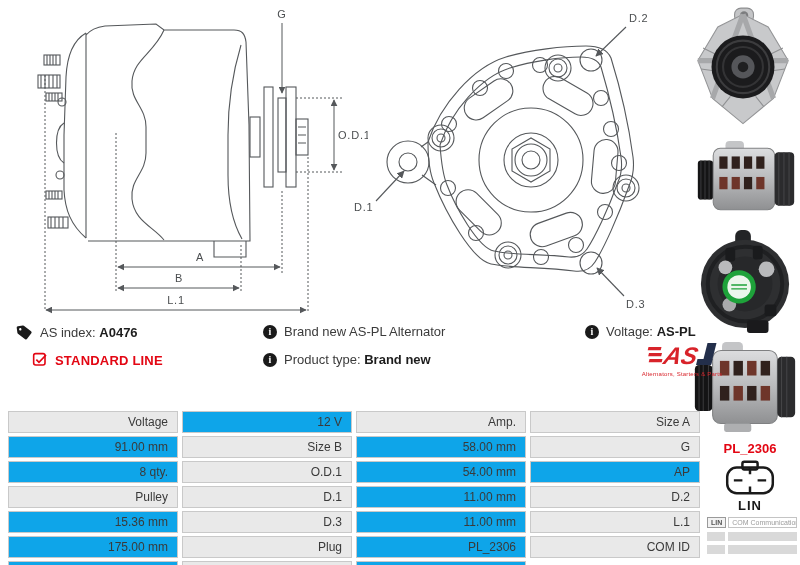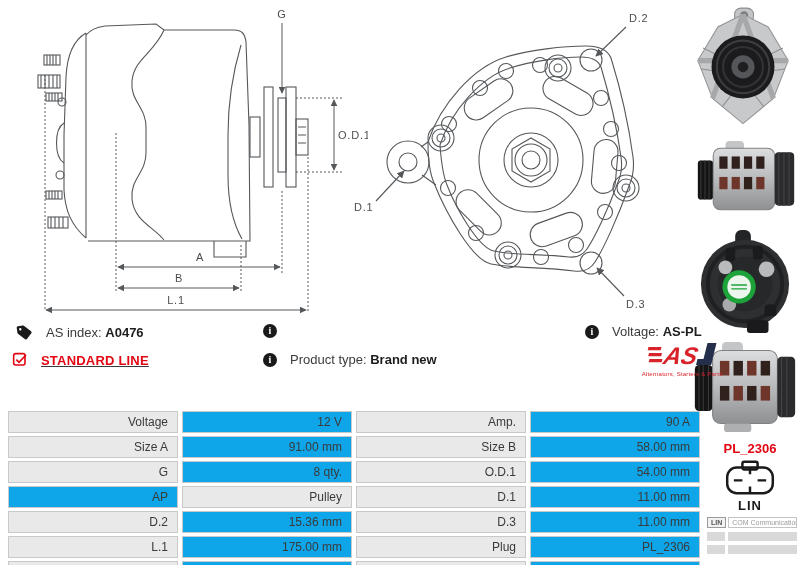--- a/index.html
+++ b/index.html
@@ -1,21 +1,21 @@
 <!DOCTYPE html>
 <html><head>
 <meta charset="utf-8">
 <style>
   html,body{margin:0;padding:0;background:#fff;}
   body{font-family:"Liberation Sans",sans-serif;}
   #page{position:relative;width:800px;height:565px;background:#fff;overflow:hidden;}
   .abs{position:absolute;}
 
   
-  .info-line{display:flex;align-items:center;gap:13px;font-size:13px;color:#3b3b3b;white-space:nowrap;}
+  .info-line{display:flex;align-items:center;gap:7px;font-size:13px;color:#3b3b3b;white-space:nowrap;}
   .info-line b{color:#1d1d1d;}
   .info-icon{display:inline-flex;align-items:center;justify-content:center;width:14px;height:14px;
     border-radius:50%;background:#1a1a1a;color:#fff;font-family:"Liberation Serif",serif;
     font-weight:bold;font-size:10px;line-height:14px;flex:0 0 auto;}
   .red-bold{color:#e30613;font-weight:bold;letter-spacing:.2px;}
 
   
   .spec-grid{display:grid;grid-template-columns:170px 170px 170px 170px;column-gap:4px;row-gap:3px;margin-top:26px;}
   .cell{height:20px;line-height:20px;border:1px solid #c9c9c9;font-size:12px;color:#3a3a3a;
     text-align:right;padding-right:9px;overflow:hidden;}
@@ -265,30 +265,31 @@
   <div class="abs info-line" style="left:16px;top:324px;">
     <svg width="17" height="17" viewBox="0 0 24 24">
       <g transform="rotate(-8 12 12)">
           <path d="M21.4,11.6 l-9,-9 A2,2 0 0 0 11,2 H4 A2,2 0 0 0 2,4 v7 a2,2 0 0 0 .6,1.4 l9,9 a2,2 0 0 0 2.8,0 l7,-7 a2,2 0 0 0 0,-2.8 z" fill="#1a1a1a"></path>
           <circle cx="6.7" cy="6.7" r="1.7" fill="#fff"></circle>
         </g>
     </svg>
     <span><span>AS index:</span>&nbsp;<b>A0476</b></span>
   </div>
 
-  <div class="abs info-line" style="left:12px;top:352px;text-decoration:underline;">
+  <div class="abs info-line" style="left:32px;top:352px;">
     <svg width="16" height="16" viewBox="0 0 24 24">
       <rect x="2.5" y="2.5" width="17" height="17" rx="3" fill="none" stroke="#e30613" stroke-width="2.4"></rect>
       <path d="M6.5,11.5 L10.5,15.5 L21,4.5" fill="none" stroke="#e30613" stroke-width="2.6"></path>
     </svg>
     <span class="red-bold">STANDARD LINE</span>
   </div>
 
   <div class="abs info-line" style="left:263px;top:324px;">
     <span class="info-icon">i</span>
+    <span>Brand new AS-PL Alternator</span>
   </div>
 
   <div class="abs info-line" style="left:263px;top:352px;">
     <span class="info-icon">i</span>
     <span><span>Product type:</span>&nbsp;<b>Brand new</b></span>
   </div>
 
   <div class="abs info-line" style="left:585px;top:324px;">
     <span class="info-icon">i</span>
     <span><span>Voltage:</span>&nbsp;<b>AS-PL</b></span>
@@ -305,21 +306,20 @@
         <rect x="66" y="18" width="15" height="6" fill="#232f4b"></rect>
       </g>
     </svg>
     <div class="tagline">Alternators, Starters &amp; Parts</div>
   </div>
 
   <div class="abs spec-grid" style="left:8px;top:385px;width:700px;">
     <div class="cell lbl">Voltage</div>
     <div class="cell val">12 V</div>
     <div class="cell lbl">Amp.</div>
-    <div class="cell val">90 A</div>
 
     <div class="cell lbl">Size A</div>
     <div class="cell val">91.00 mm</div>
     <div class="cell lbl">Size B</div>
     <div class="cell val">58.00 mm</div>
 
     <div class="cell lbl">G</div>
     <div class="cell val">8 qty.</div>
     <div class="cell lbl">O.D.1</div>
     <div class="cell val">54.00 mm</div>

